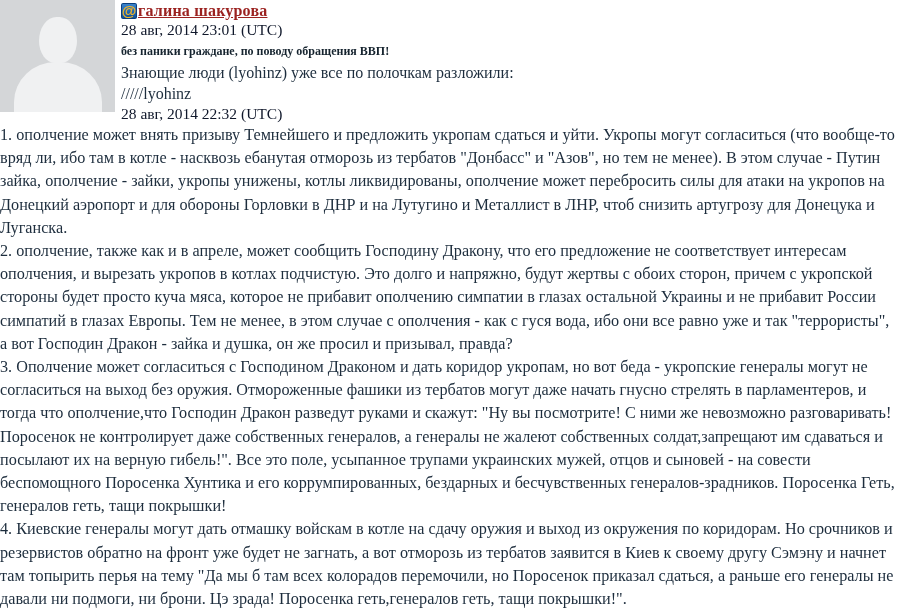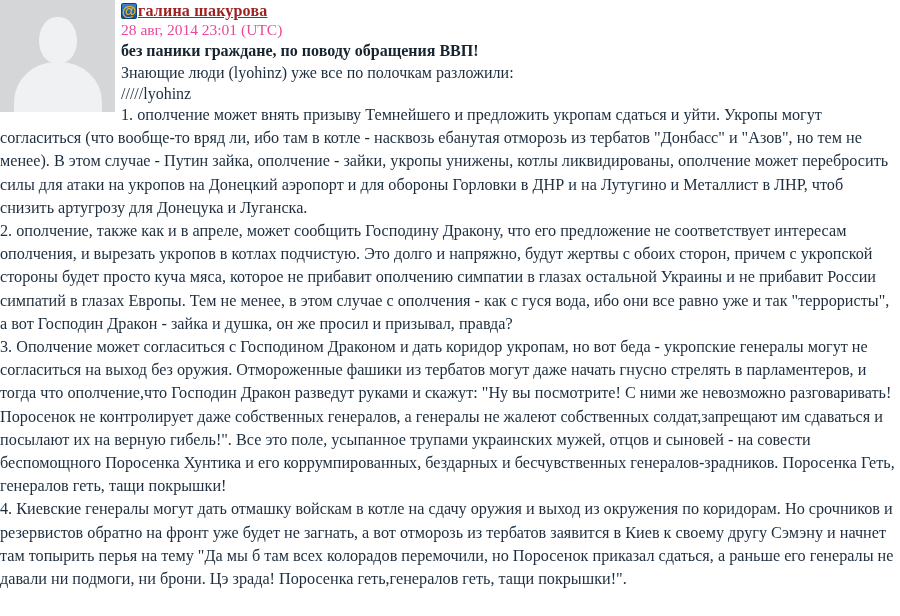--- a/index.html
+++ b/index.html
@@ -89,26 +89,26 @@
     font-weight: bold;
     font-size: 16px;
     color: #9b2220;
     text-decoration: underline;
     letter-spacing: 0.2px;
   }
 
   .timestamp {
     font-size: 15.5px;
     line-height: 20px;
-    color: #ec4899;
+    color: #0f172a;
   }
 
   .post-title {
     font-weight: bold;
-    font-size: 16px;
+    font-size: 12px;
     line-height: 22px;
     color: #16242f;
   }
 
   .subline {
     font-size: 16px;
     line-height: 21px;
   }
 
   .slashes {
@@ -148,20 +148,21 @@
     </div>
 
     <div class="timestamp">28 авг, 2014 23:01 (UTC)</div>
 
     <div class="post-title">без паники граждане, по поводу обращения ВВП!</div>
 
     <div class="subline">Знающие люди (lyohinz) уже все по полочкам разложили:</div>
 
     <div class="slashes">/////lyohinz</div>
 
+    <div class="timestamp">28 авг, 2014 22:32 (UTC)</div>
   </div>
 
   <div class="body-text">
     <p class="para">1. ополчение может внять призыву Темнейшего и предложить укропам сдаться и уйти. Укропы могут согласиться (что вообще-то вряд ли, ибо там в котле - насквозь ебанутая отморозь из тербатов "Донбасс" и "Азов", но тем не менее). В этом случае - Путин зайка, ополчение - зайки, укропы унижены, котлы ликвидированы, ополчение может перебросить силы для атаки на укропов на Донецкий аэропорт и для обороны Горловки в ДНР и на Лутугино и Металлист в ЛНР, чтоб снизить артугрозу для Донецука и Луганска.</p>
     <p class="para">2. ополчение, также как и в апреле, может сообщить Господину Дракону, что его предложение не соответствует интересам ополчения, и вырезать укропов в котлах подчистую. Это долго и напряжно, будут жертвы с обоих сторон, причем с укропской стороны будет просто куча мяса, которое не прибавит ополчению симпатии в глазах остальной Украины и не прибавит России симпатий в глазах Европы. Тем не менее, в этом случае с ополчения - как с гуся вода, ибо они все равно уже и так "террористы", а вот Господин Дракон - зайка и душка, он же просил и призывал, правда?</p>
     <p class="para">3. Ополчение может согласиться с Господином Драконом и дать коридор укропам, но вот беда - укропские генералы могут не согласиться на выход без оружия. Отмороженные фашики из тербатов могут даже начать гнусно стрелять в парламентеров, и тогда что ополчение,что Господин Дракон разведут руками и скажут: "Ну вы посмотрите! С ними же невозможно разговаривать! Поросенок не контролирует даже собственных генералов, а генералы не жалеют собственных солдат,запрещают им сдаваться и посылают их на верную гибель!". Все это поле, усыпанное трупами украинских мужей, отцов и сыновей - на совести беспомощного Поросенка Хунтика и его коррумпированных, бездарных и бесчувственных генералов-зрадников. Поросенка Геть, генералов геть, тащи покрышки!</p>
     <p class="para">4. Киевские генералы могут дать отмашку войскам в котле на сдачу оружия и выход из окружения по коридорам. Но срочников и резервистов обратно на фронт уже будет не загнать, а вот отморозь из тербатов заявится в Киев к своему другу Сэмэну и начнет там топырить перья на тему "Да мы б там всех колорадов перемочили, но Поросенок приказал сдаться, а раньше его генералы не давали ни подмоги, ни брони. Цэ зрада! Поросенка геть,генералов геть, тащи покрышки!".</p>
 
   </div>
 

